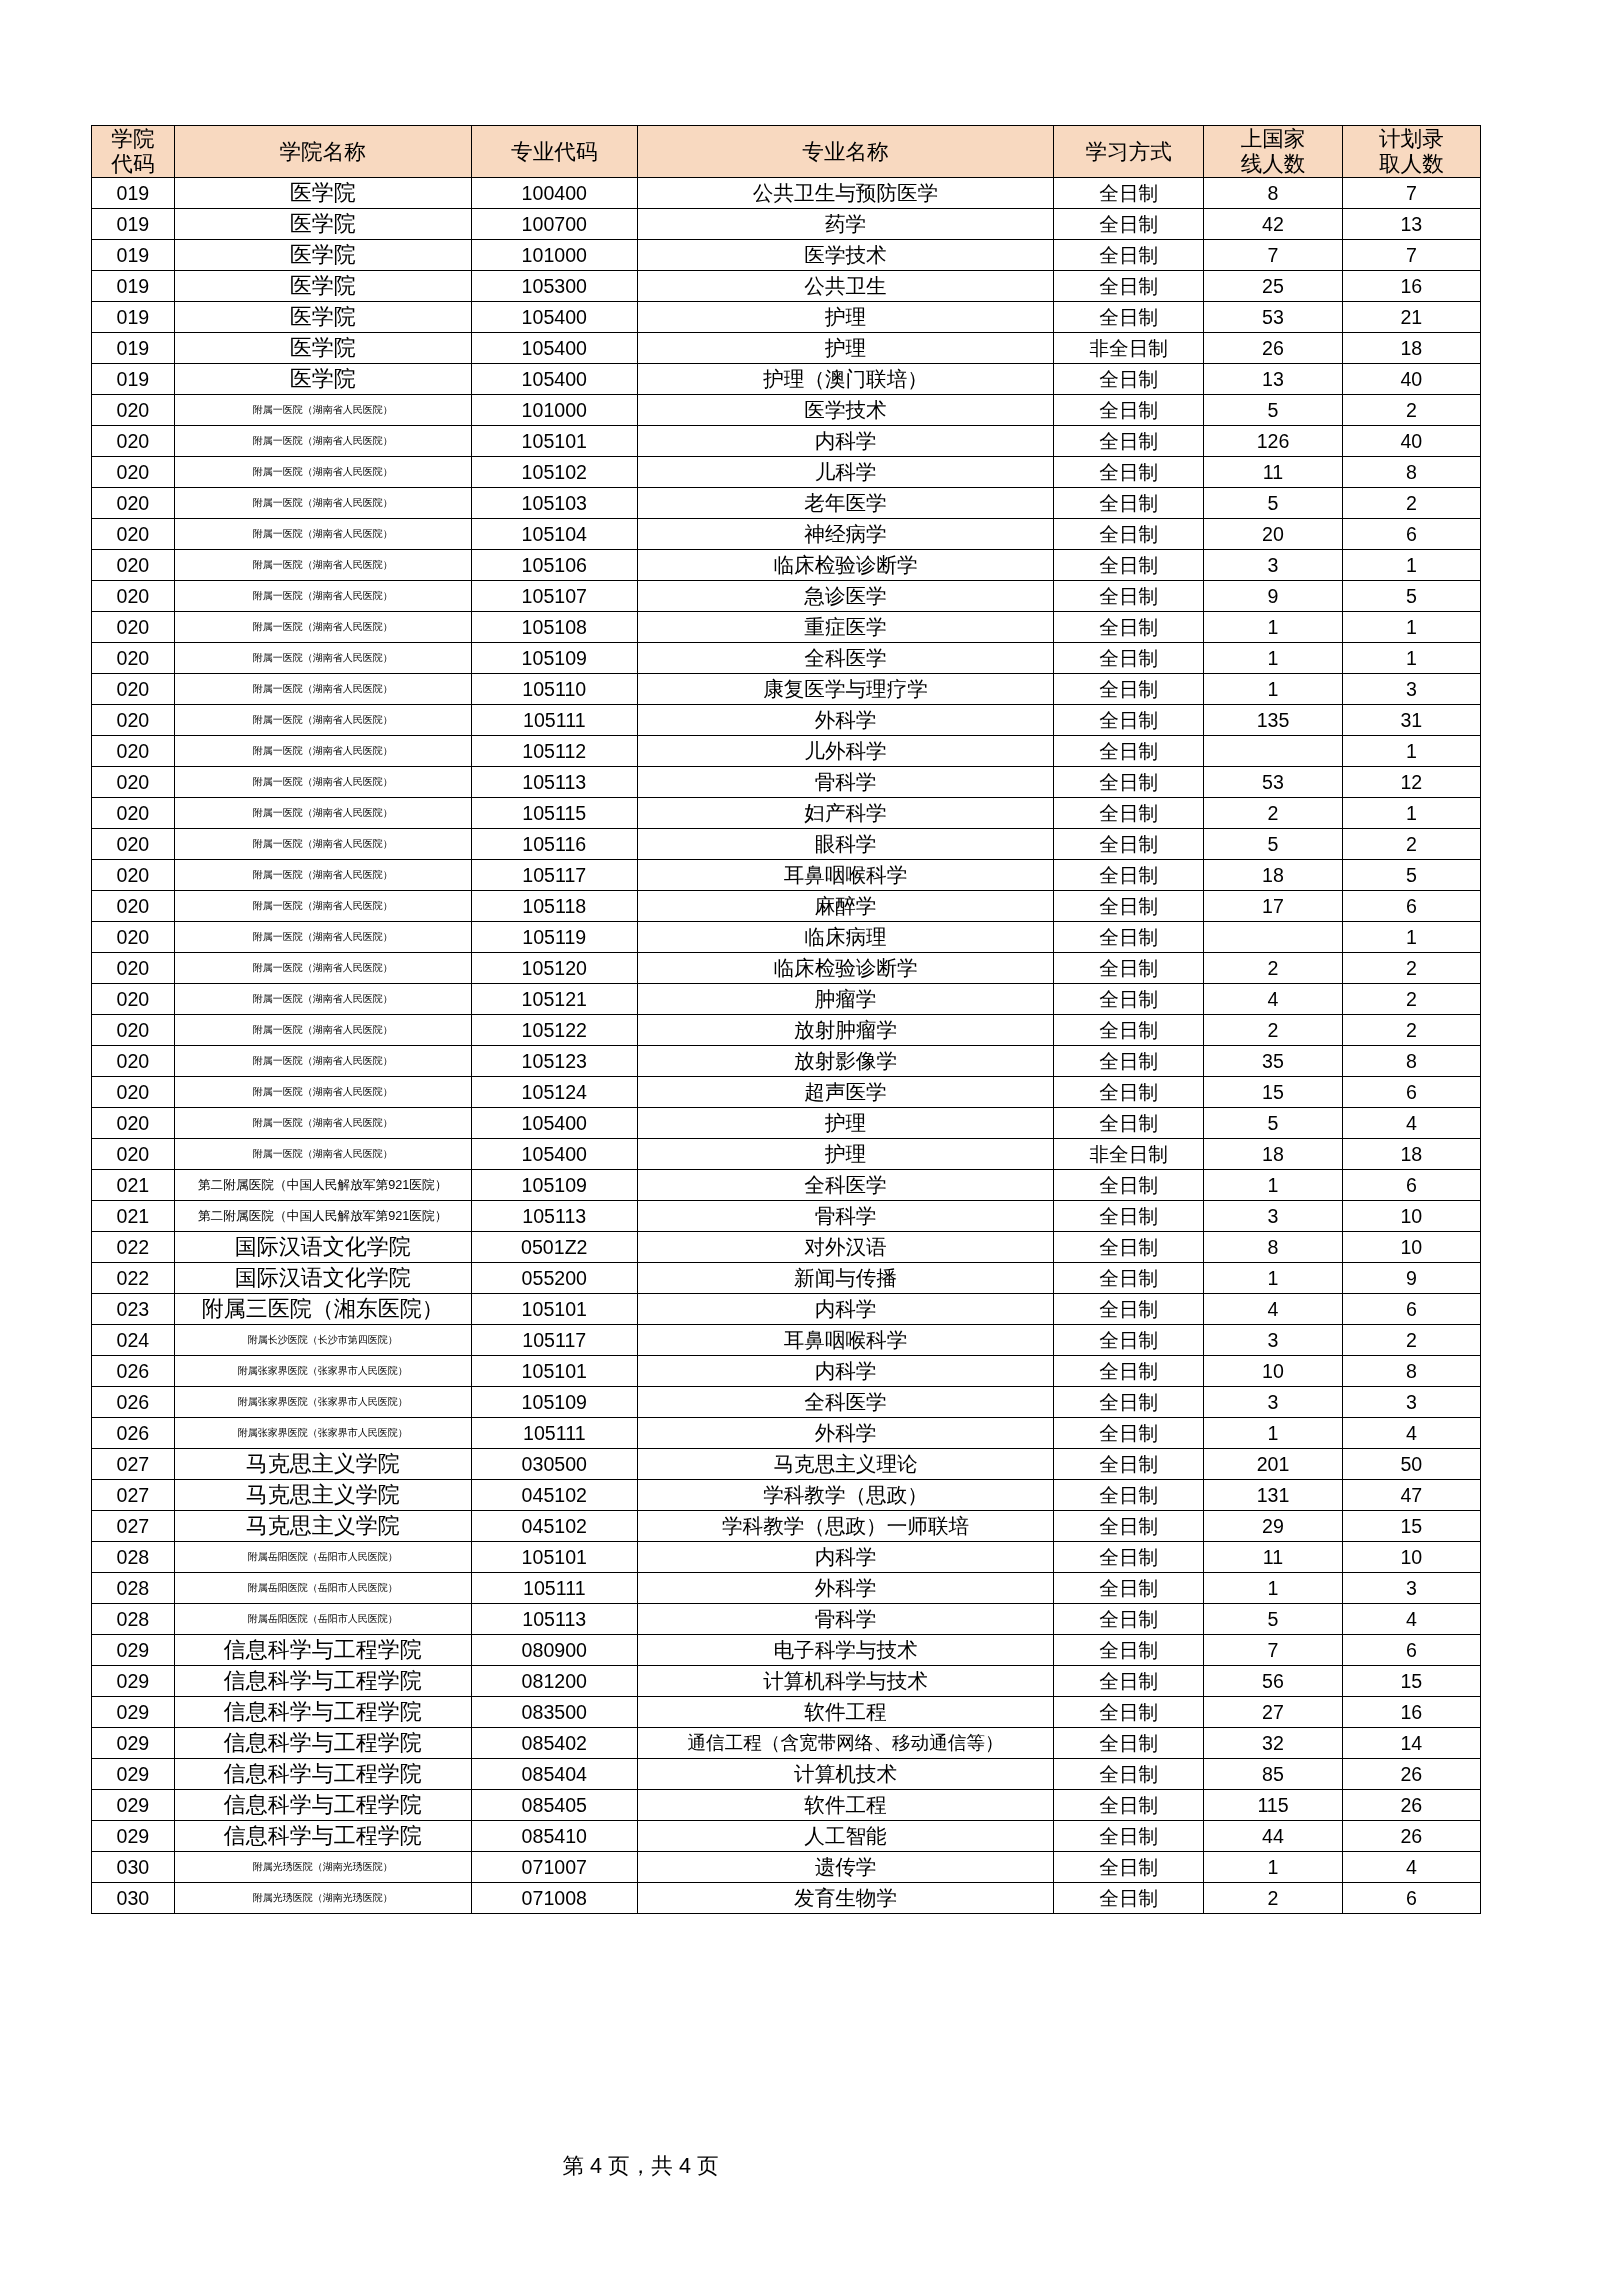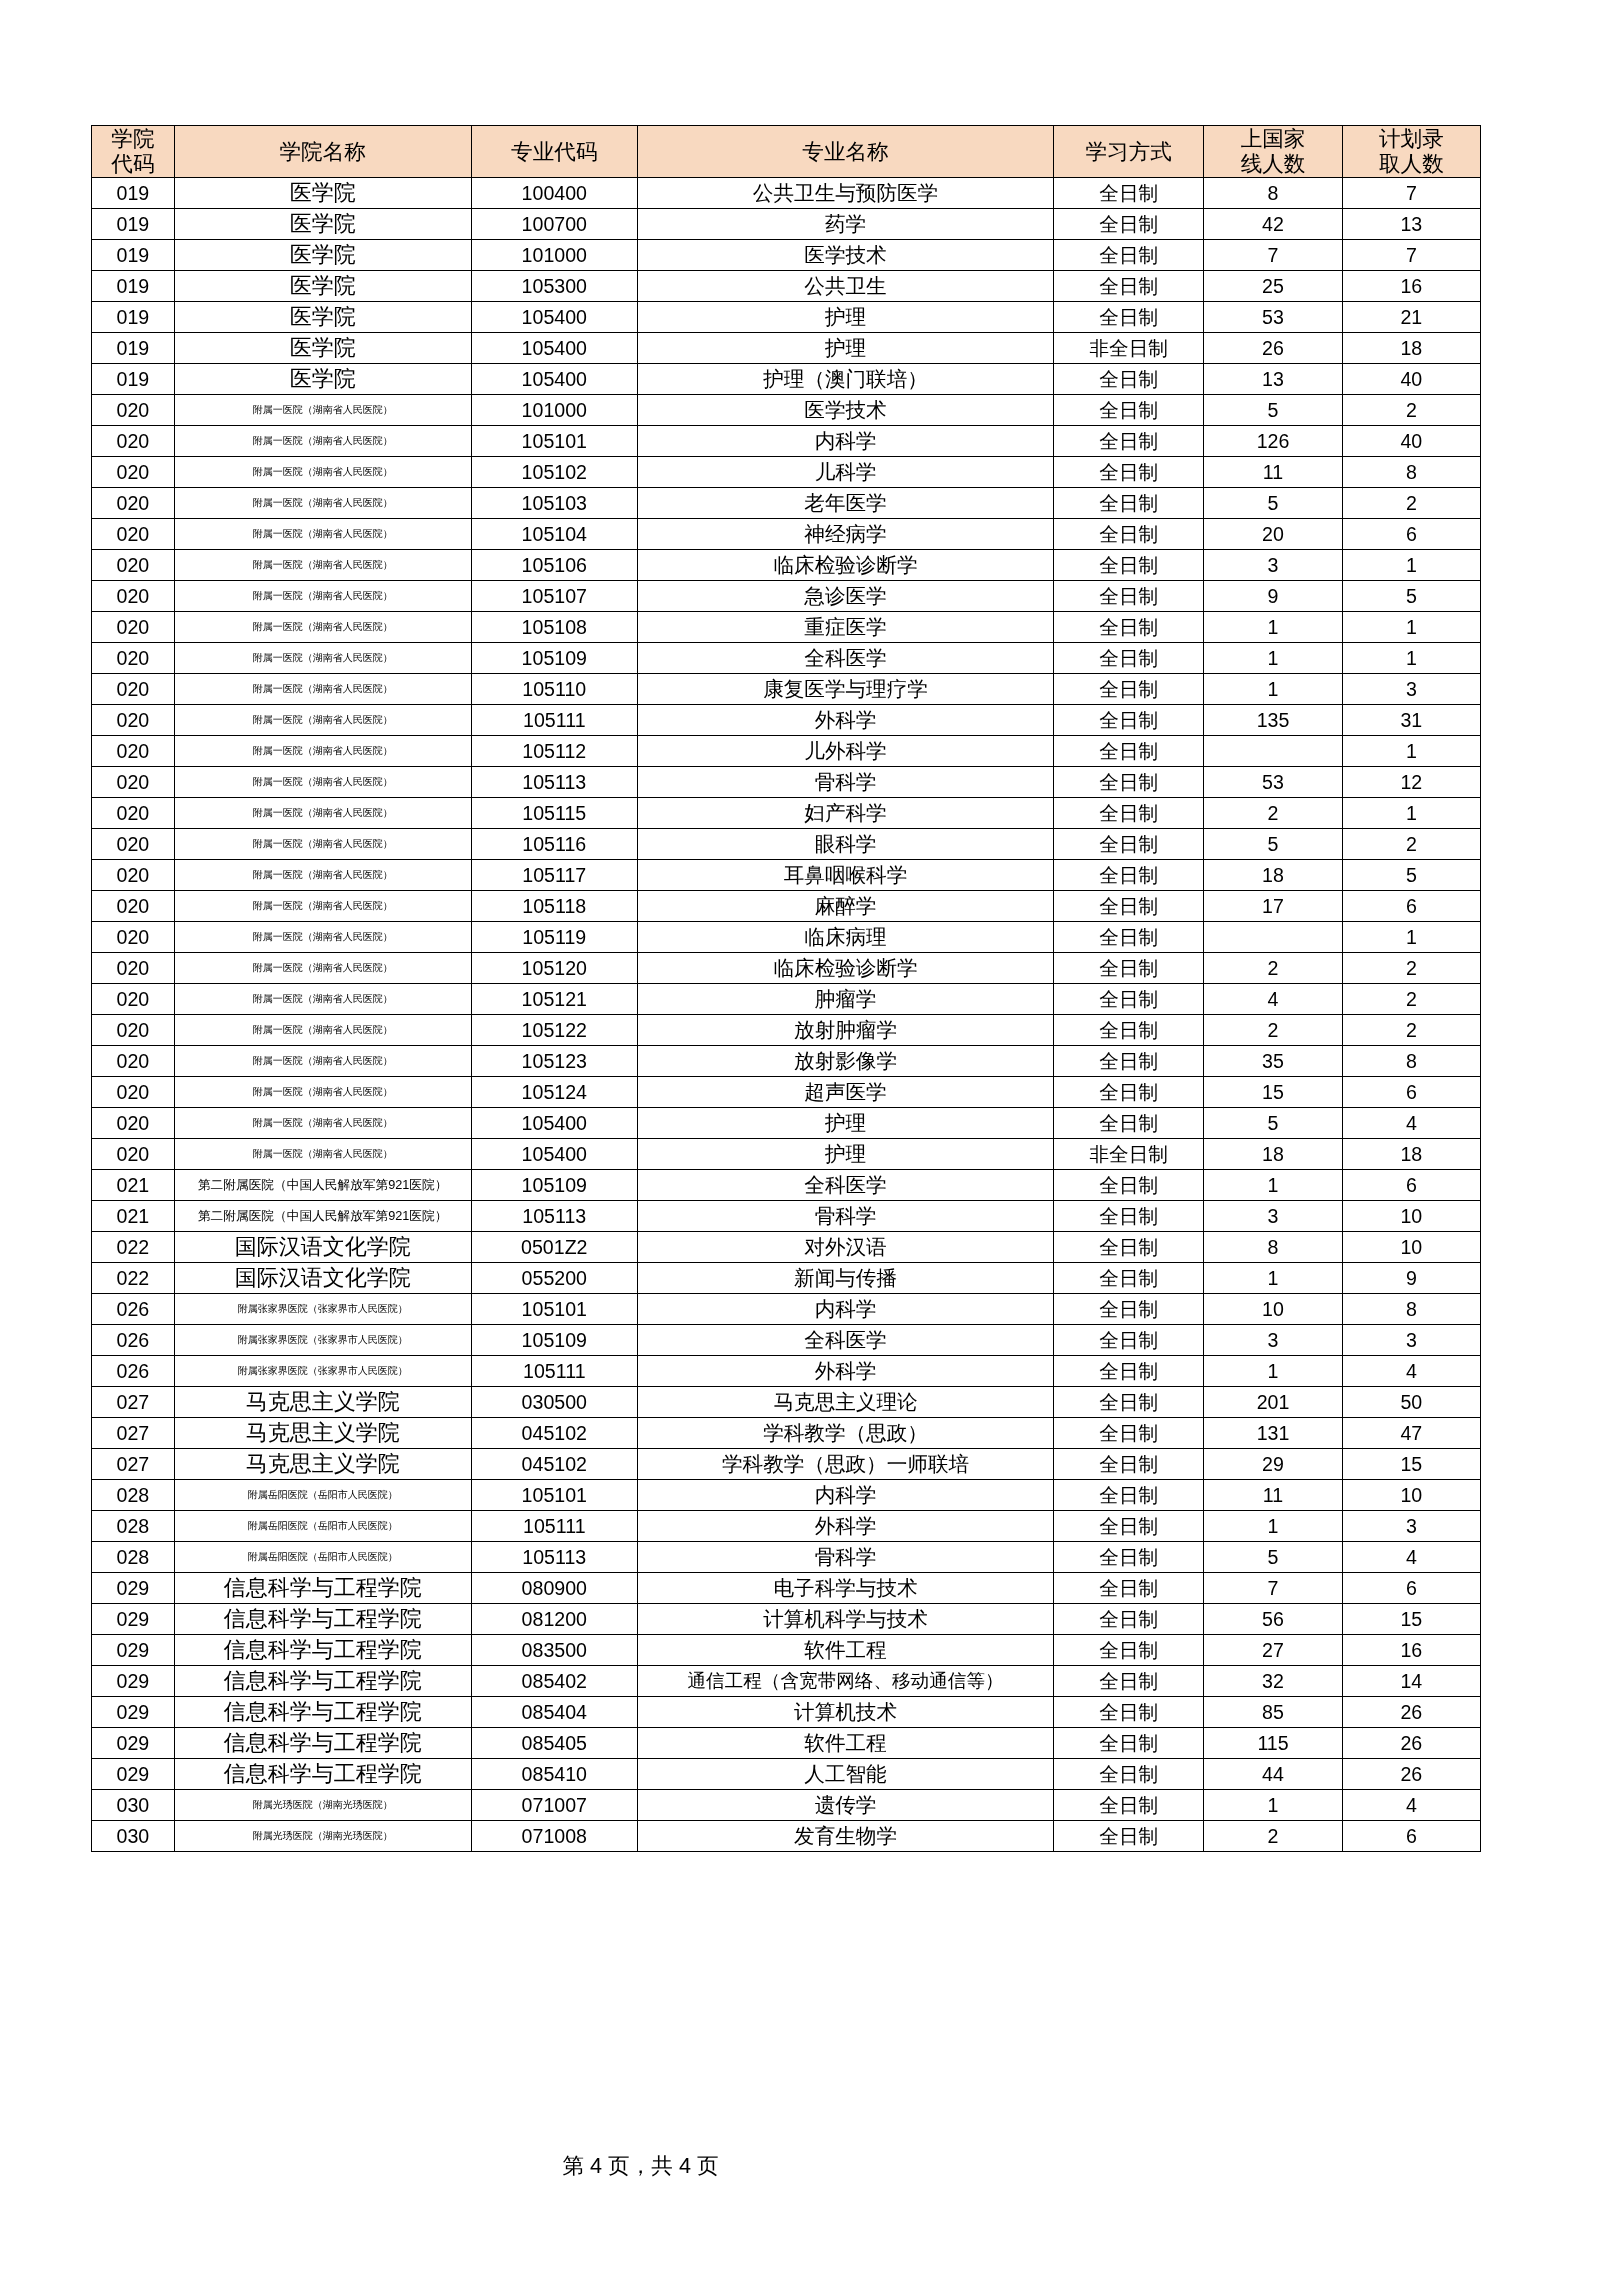--- a/index.html
+++ b/index.html
@@ -438,20 +438,38 @@
         <tr>
           <td class="code">022</td>
           <td class="college-name">国际汉语文化学院</td>
           <td class="code">055200</td>
           <td class="major-name">新闻与传播</td>
           <td class="mode">全日制</td>
           <td class="num">1</td>
           <td class="num">9</td>
         </tr>
         <tr>
+          <td class="code">023</td>
+          <td class="college-name">附属三医院（湘东医院）</td>
+          <td class="code">105101</td>
+          <td class="major-name">内科学</td>
+          <td class="mode">全日制</td>
+          <td class="num">4</td>
+          <td class="num">6</td>
+        </tr>
+        <tr>
+          <td class="code">024</td>
+          <td class="college-name sm">附属长沙医院（长沙市第四医院）</td>
+          <td class="code">105117</td>
+          <td class="major-name">耳鼻咽喉科学</td>
+          <td class="mode">全日制</td>
+          <td class="num">3</td>
+          <td class="num">2</td>
+        </tr>
+        <tr>
           <td class="code">026</td>
           <td class="college-name sm">附属张家界医院（张家界市人民医院）</td>
           <td class="code">105101</td>
           <td class="major-name">内科学</td>
           <td class="mode">全日制</td>
           <td class="num">10</td>
           <td class="num">8</td>
         </tr>
         <tr>
           <td class="code">026</td>

